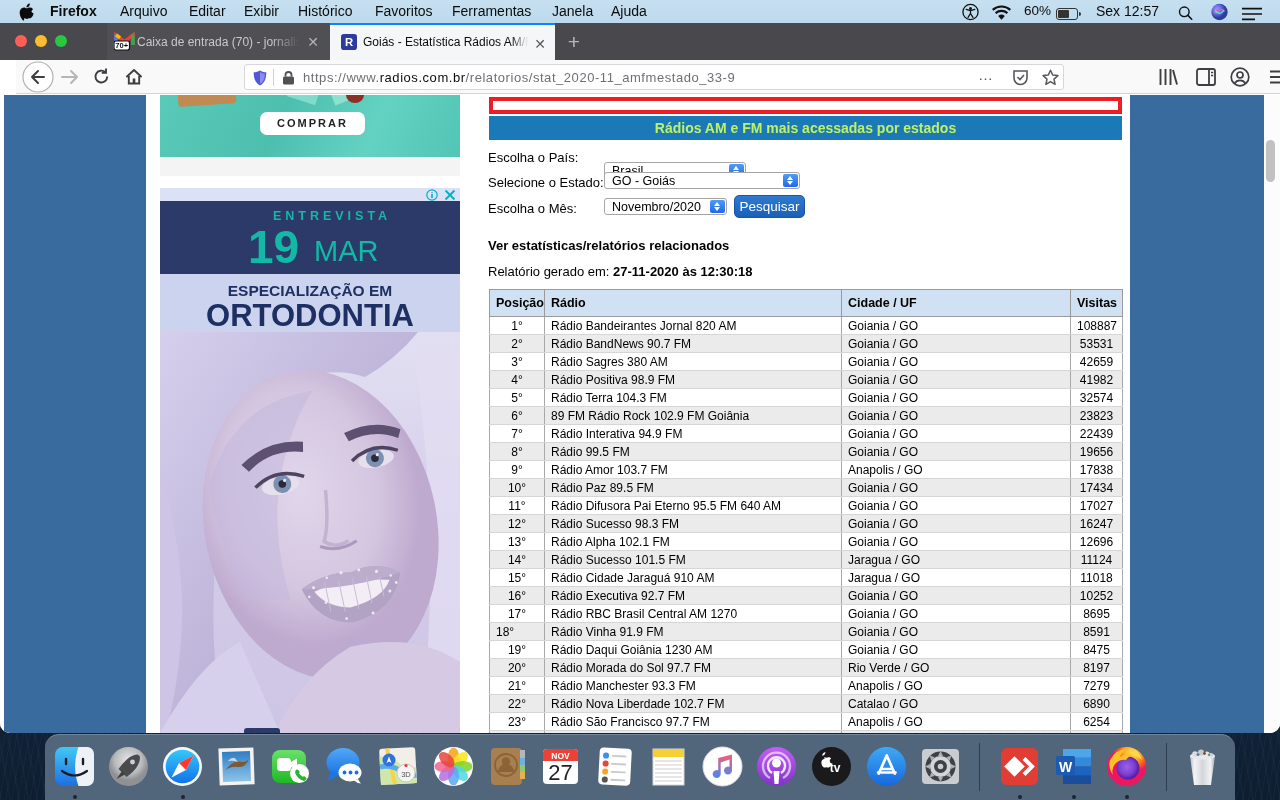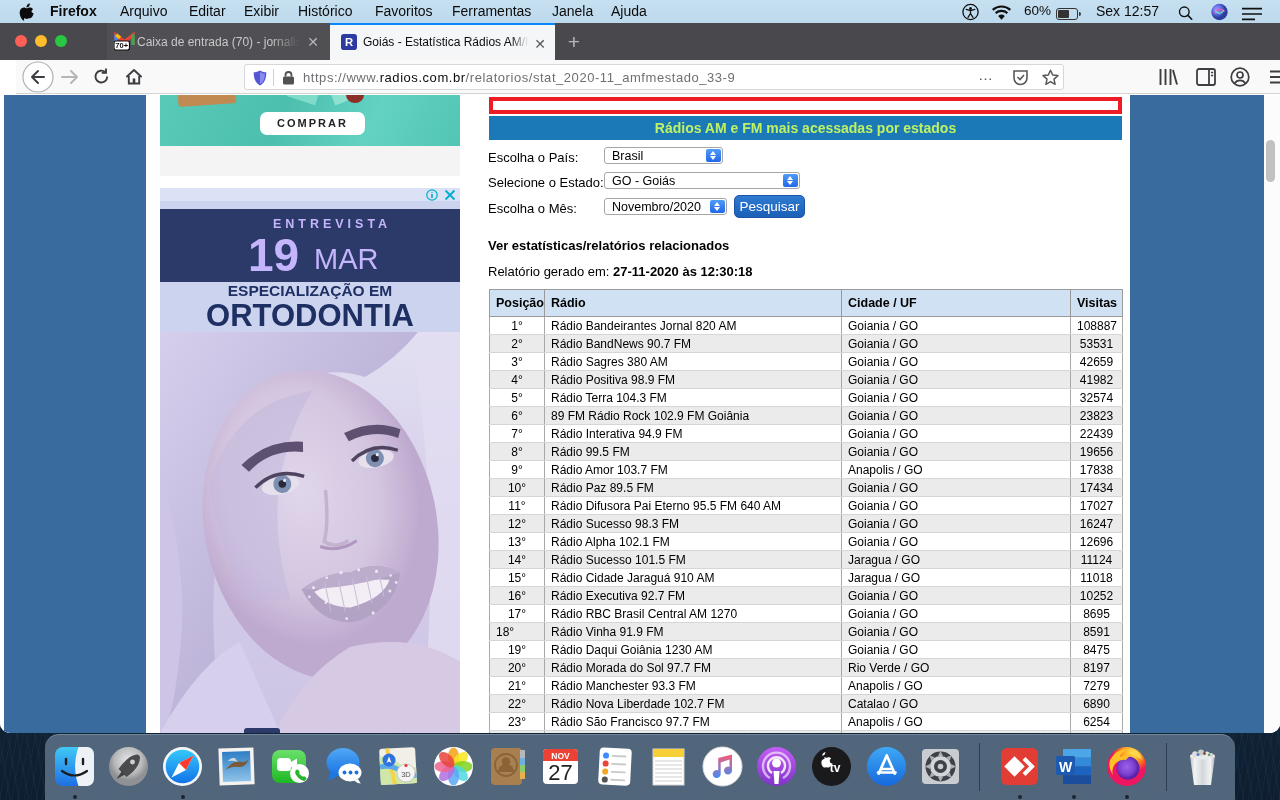--- a/index.html
+++ b/index.html
@@ -37,27 +37,27 @@
 
 
 #content { position:absolute; left:0; top:72px; width:1280px; height:638px; background:#fff; overflow:hidden; }
 #bluebg { position:absolute; left:4px; top:0; width:1260px; height:638px; background:#3a6b9e; }
 #whitepage { position:absolute; left:146px; top:0; width:984px; height:638px; background:#fff; }
 #scrolllane { position:absolute; left:1264px; top:0; width:16px; height:638px; background:#fcfcfc; }
 #scrollthumb { position:absolute; left:1266px; top:45px; width:9px; height:42px; background:#c1c1c1; border-radius:5px; }
 
 
 #ad1 { position:absolute; left:160px; top:0px; width:300px; height:81px; background:#f4f4f5; }
-#ad1 .teal { position:absolute; left:0; top:0; width:300px; height:51px; overflow:hidden;
+#ad1 .teal { position:absolute; left:0; top:0; width:300px; height:62px; overflow:hidden;
   background:linear-gradient(115deg,#59cab8 0%,#4dbfae 40%,#63d2c2 70%,#52c5b4 100%); }
 #comprar { position:absolute; left:100px; top:17px; width:105px; height:23px; background:#fff; border-radius:7px;
   font-size:11px; font-weight:bold; letter-spacing:2px; text-align:center; line-height:23px; color:#222; }
 #ad2 { position:absolute; left:160px; top:93px; width:300px; height:545px; background:#ccd3ee; overflow:hidden; }
 #adchoice { position:absolute; left:0; top:0; width:300px; height:13px; background:#dbe2f6; }
-#navybox { position:absolute; left:0; top:13px; width:340px; height:73px; background:#2b3a68; color:#c4b5fd; text-align:center;margin-top:8px; }
+#navybox { position:absolute; left:0; top:13px; width:340px; height:73px; background:#2b3a68; color:#14b8a6; text-align:center; }
 
 
 #main { position:absolute; left:480px; top:0; width:650px; height:638px; background:#fff; font-size:13px; color:#000; }
 #redbox { position:absolute; left:9px; top:2px; width:633px; height:17px; border:4px solid #ee1c25; background:#fff; }
 #banner { position:absolute; left:9px; top:21px; width:633px; height:24px; background:#1b79b7; color:#bef264; font-weight:bold; font-size:14px; text-align:center; line-height:24px; }
 
 .sel { position:absolute; height:17px; background:#fff; border:1px solid #a6a6a6; border-radius:3px; font-size:12.5px; }
 .sel .val { position:absolute; left:7px; top:1px; }
 .sel .step { position:absolute; right:1px; top:1px; width:15px; height:13px; border-radius:2px;
   background:linear-gradient(180deg,#4f9cf8,#2268e8); }
@@ -311,21 +311,21 @@
           </g>
         </g>
         <path d="M190 315 Q255 300 300 330 L300 401 L115 401 Q140 345 190 315 Z" fill="#d6c9e3"></path>
         <rect x="84" y="396" width="36" height="8" rx="3" fill="#2b3a68"></rect>
       </svg>
     </div>
     <div id="main">
       <div id="redbox"></div>
       <div id="banner">Rádios AM e FM mais acessadas por estados</div>
       <div style="position:absolute;left:8px;top:55px">Escolha o País:</div>
-      <div class="sel" style="left:124px;top:52px;width:119px">
+      <div class="sel" style="left:124px;top:67px;width:142px">
           <span class="val">Brasil</span>
           <span class="step"></span>
         </div>
       <div style="position:absolute;left:8px;top:80px">Selecione o Estado:</div>
       <div class="sel" style="left:124px;top:77px;width:196px">
           <span class="val">GO - Goiás</span>
           <span class="step"></span>
         </div>
       <div style="position:absolute;left:8px;top:106px">Escolha o Mês:</div>
       <div class="sel" style="left:124px;top:103px;width:123px">

